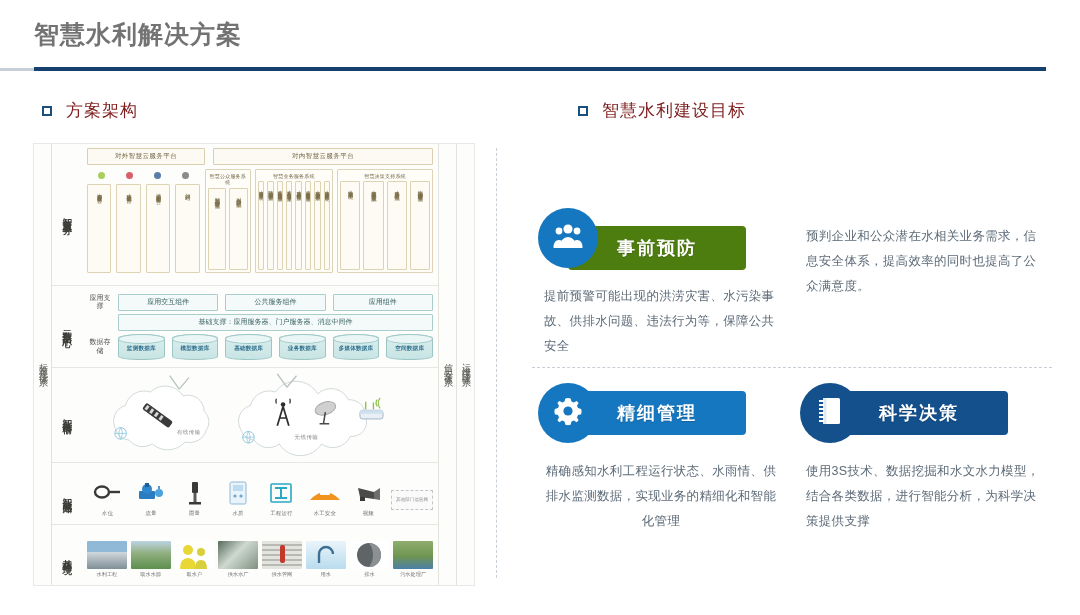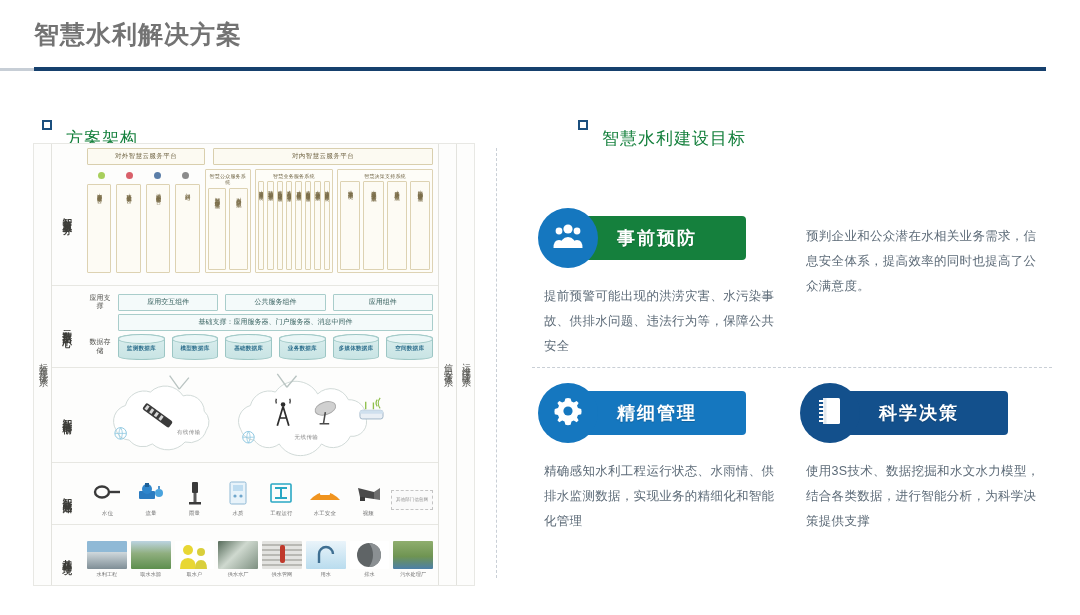--- a/index.html
+++ b/index.html
@@ -26,21 +26,21 @@
   .title-rule-dark {
     position: absolute; left: 34px; top: 67px; width: 1012px; height: 4px;
     background: #16406d;
   }
 
   
   .sec-head { position: absolute; display: flex; align-items: center; gap: 14px; }
   .sec-head .sq {
     width: 10px; height: 10px; border: 2px solid #1b4f7e; background: #fff;
   }
-  .sec-head .lbl { font-size: 17px; color: #15803d; letter-spacing: 1px; margin-top: 28px; }
+  .sec-head .lbl { font-size: 17px; color: #7f1d1d; letter-spacing: 1px; }
   #sec-left  { left: 42px;  top: 99px; }
   #sec-right { left: 578px; top: 99px; }
 
   
   .v-divider {
     position: absolute; left: 496px; top: 148px; width: 0; height: 430px;
     border-left: 1px dashed #c9cfd6;
   }
   .h-divider {
     position: absolute; left: 532px; top: 367px; width: 520px; height: 0;
@@ -175,21 +175,21 @@
   .l5 { height: 60px; }
   .env-row { display: flex; align-items: flex-end; gap: 4px; height: 100%; padding-bottom: 3px; }
   .env-item { flex: 1 1 0; text-align: center; }
   .env-thumb { width: 100%; height: 28px; border-radius: 1px; }
   .env-cap { font-size: 5.2px; color: #6f6f6f; margin-top: 2px; }
 
   
   .card { position: absolute; width: 240px; }
   #card-0 { left: 538px; top: 208px; }
   #card-1 { left: 800px; top: 208px; }
-  #card-2 { left: 538px; top: 383px; }
+  #card-2 { left: 538px; top: 383px; text-align: center; }
   #card-3 { left: 800px; top: 383px; }
 
   .card-head { position: relative; height: 60px; }
   .card-circle {
     position: absolute; left: 0; top: 0; width: 60px; height: 60px;
     border-radius: 50%; display: flex; align-items: center; justify-content: center;
   }
   .card-banner {
     position: absolute; left: 30px; top: 8px; height: 44px;
     width: 178px; border-radius: 4px;
@@ -609,21 +609,21 @@
   <div class="arch-side right-a">
     <span class="vtext">信息安全体系</span>
   </div>
   <div class="arch-side right-b">
     <span class="vtext">运维保障体系</span>
   </div>
 </div>
 
 <div class="card" id="card-0">
   <div class="card-head">
-    <div class="card-banner" style="background:#15803d;">
+    <div class="card-banner" style="background:#4d7c0f;margin-top:10px;">
       <span>事前预防</span>
     </div>
     <div class="card-circle" style="background:#1577bf;">
       <span class="card-ico">
         <svg width="32" height="26" viewBox="0 0 32 26">
           <circle cx="7" cy="8" r="3.4" fill="#ffffff"></circle>
             <path d="M1.5,25 q0,-8 5.5,-8 q5.5,0 5.5,8 z" fill="#ffffff"></path>
           <circle cx="25" cy="8" r="3.4" fill="#ffffff"></circle>
             <path d="M19.5,25 q0,-8 5.5,-8 q5.5,0 5.5,8 z" fill="#ffffff"></path>
           <circle cx="16" cy="6" r="4.6" fill="#ffffff"></circle>

